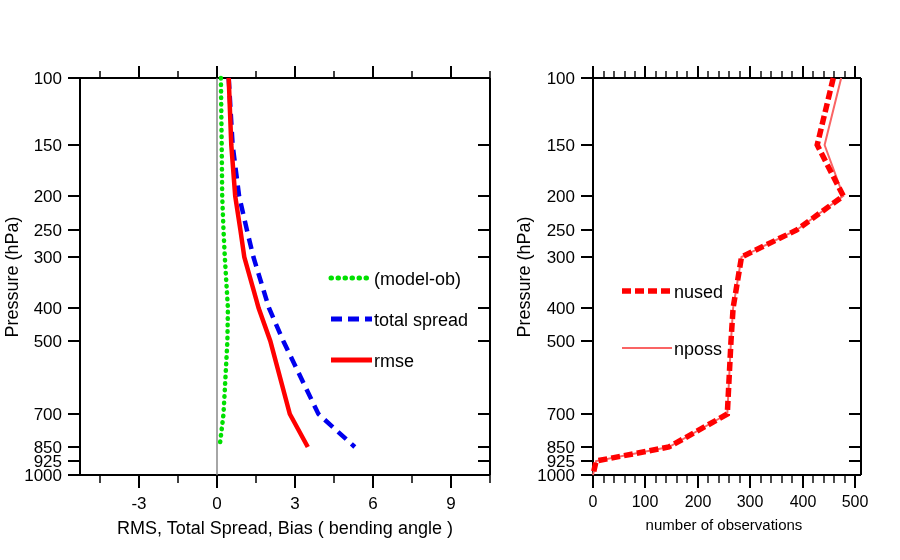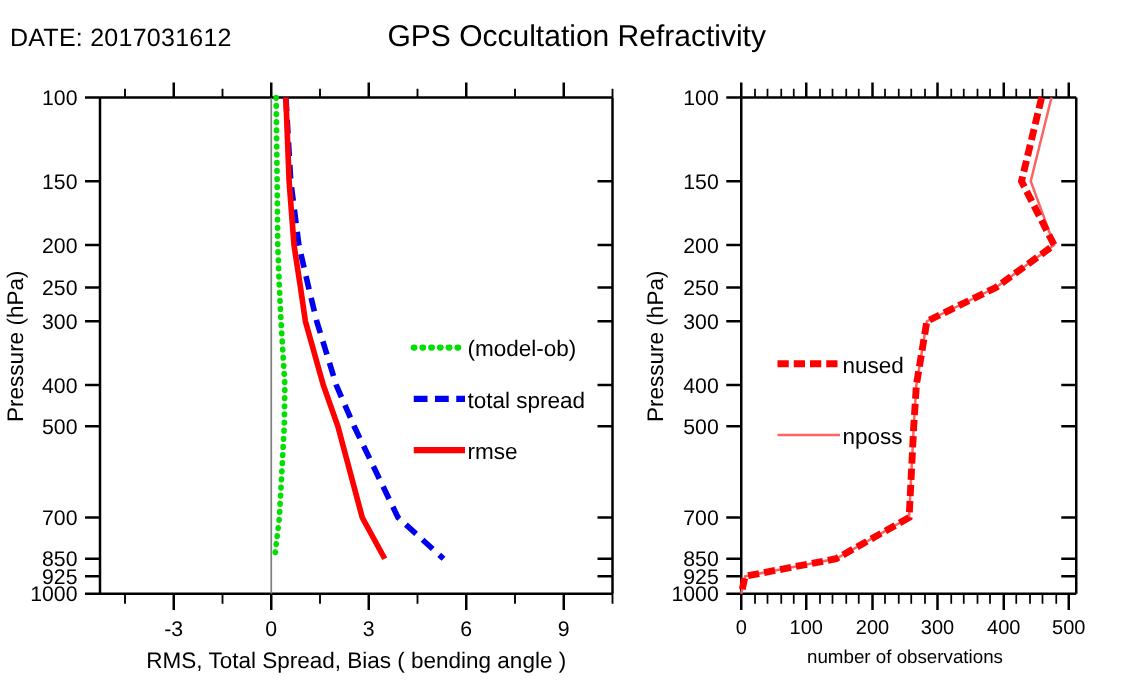--- a/index.html
+++ b/index.html
@@ -63,22 +63,20 @@
     font-family: "Liberation Sans", sans-serif;
     font-size: 18px;
     fill: #000000;
   }
 </style>
 </head>
 <body>
 
 <div id="root">
 
-  <div class="abs date-label">DATE: 2017031612</div>
-  <div class="abs main-title">GPS Occultation Refractivity</div>
 
   <svg class="abs" style="left:0;top:0;" width="900" height="560">
 
     <g>
 
       <g>
         <line x1="80" y1="78" x2="490" y2="78" stroke="#000" stroke-width="2"></line>
         <line x1="80" y1="475" x2="490" y2="475" stroke="#000" stroke-width="2"></line>
         <line x1="80" y1="78" x2="80" y2="475" stroke="#000" stroke-width="2"></line>
         <line x1="490" y1="78" x2="490" y2="475" stroke="#000" stroke-width="2"></line>

